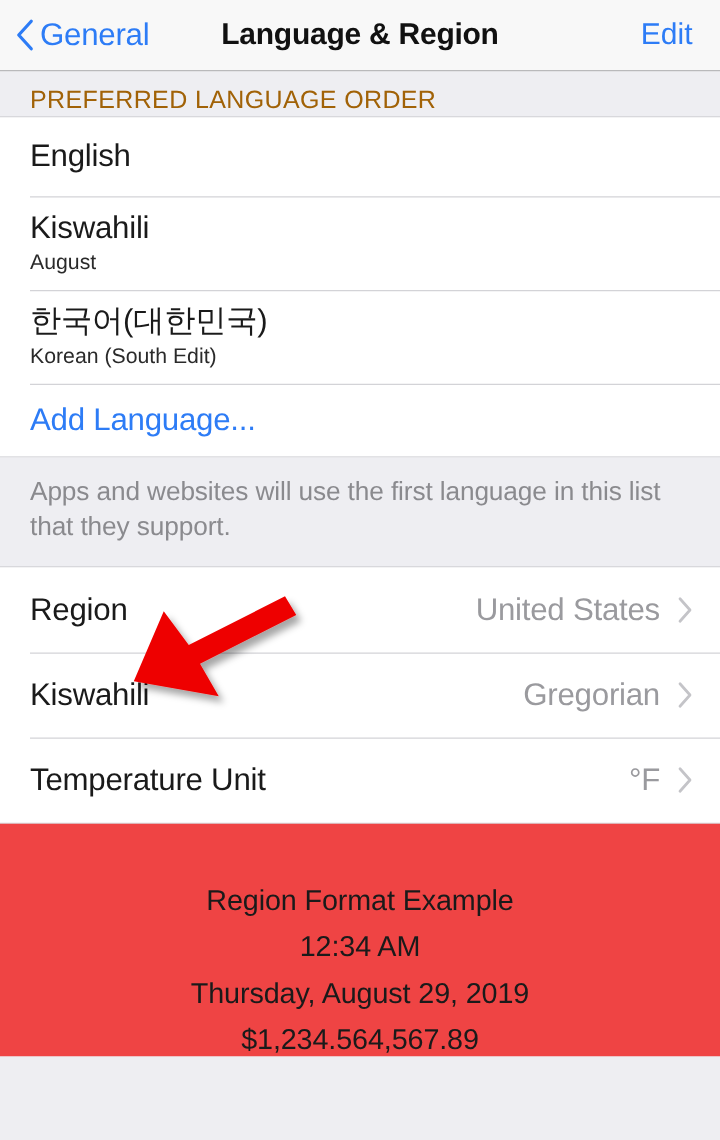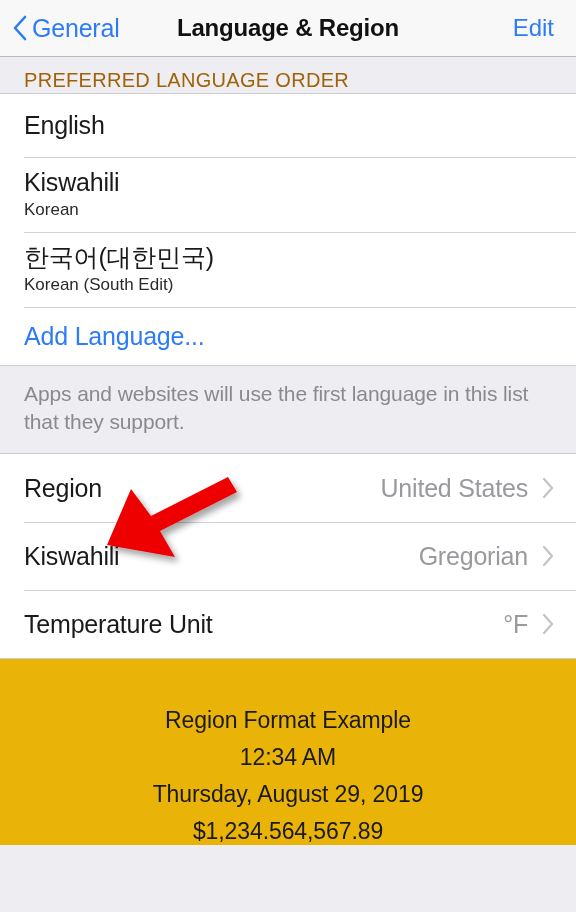--- a/index.html
+++ b/index.html
@@ -151,21 +151,21 @@
     letter-spacing: -0.2px;
   }
   .chev-right {
     width: 12px;
     height: 22px;
     display: block;
   }
 
   
   .format-block {
-    background: #eab308;
+    background: #ef4444;
     text-align: center;
     padding-top: 48px;
   }
   .format-title {
     font-size: 23px;
     color: #1a1a1a;
     letter-spacing: -0.1px;
   }
   .format-line {
     font-size: 23px;
@@ -211,21 +211,21 @@
 <div class="section-header">PREFERRED LANGUAGE ORDER</div>
 
 <div class="card">
 
   <div class="row row-lang">
     <div class="lang-title">English</div>
   </div>
 
   <div class="row row-lang with-sub">
     <div class="lang-title">Kiswahili</div>
-    <div class="lang-sub">Korean</div>
+    <div class="lang-sub">August</div>
   </div>
 
   <div class="row row-lang with-sub">
     <div class="lang-title">한국어(대한민국)</div>
     <div class="lang-sub">Korean (South Edit)</div>
   </div>
 
   <div class="row row-action">
     <span class="action-label">Add Language...</span>
   </div>

